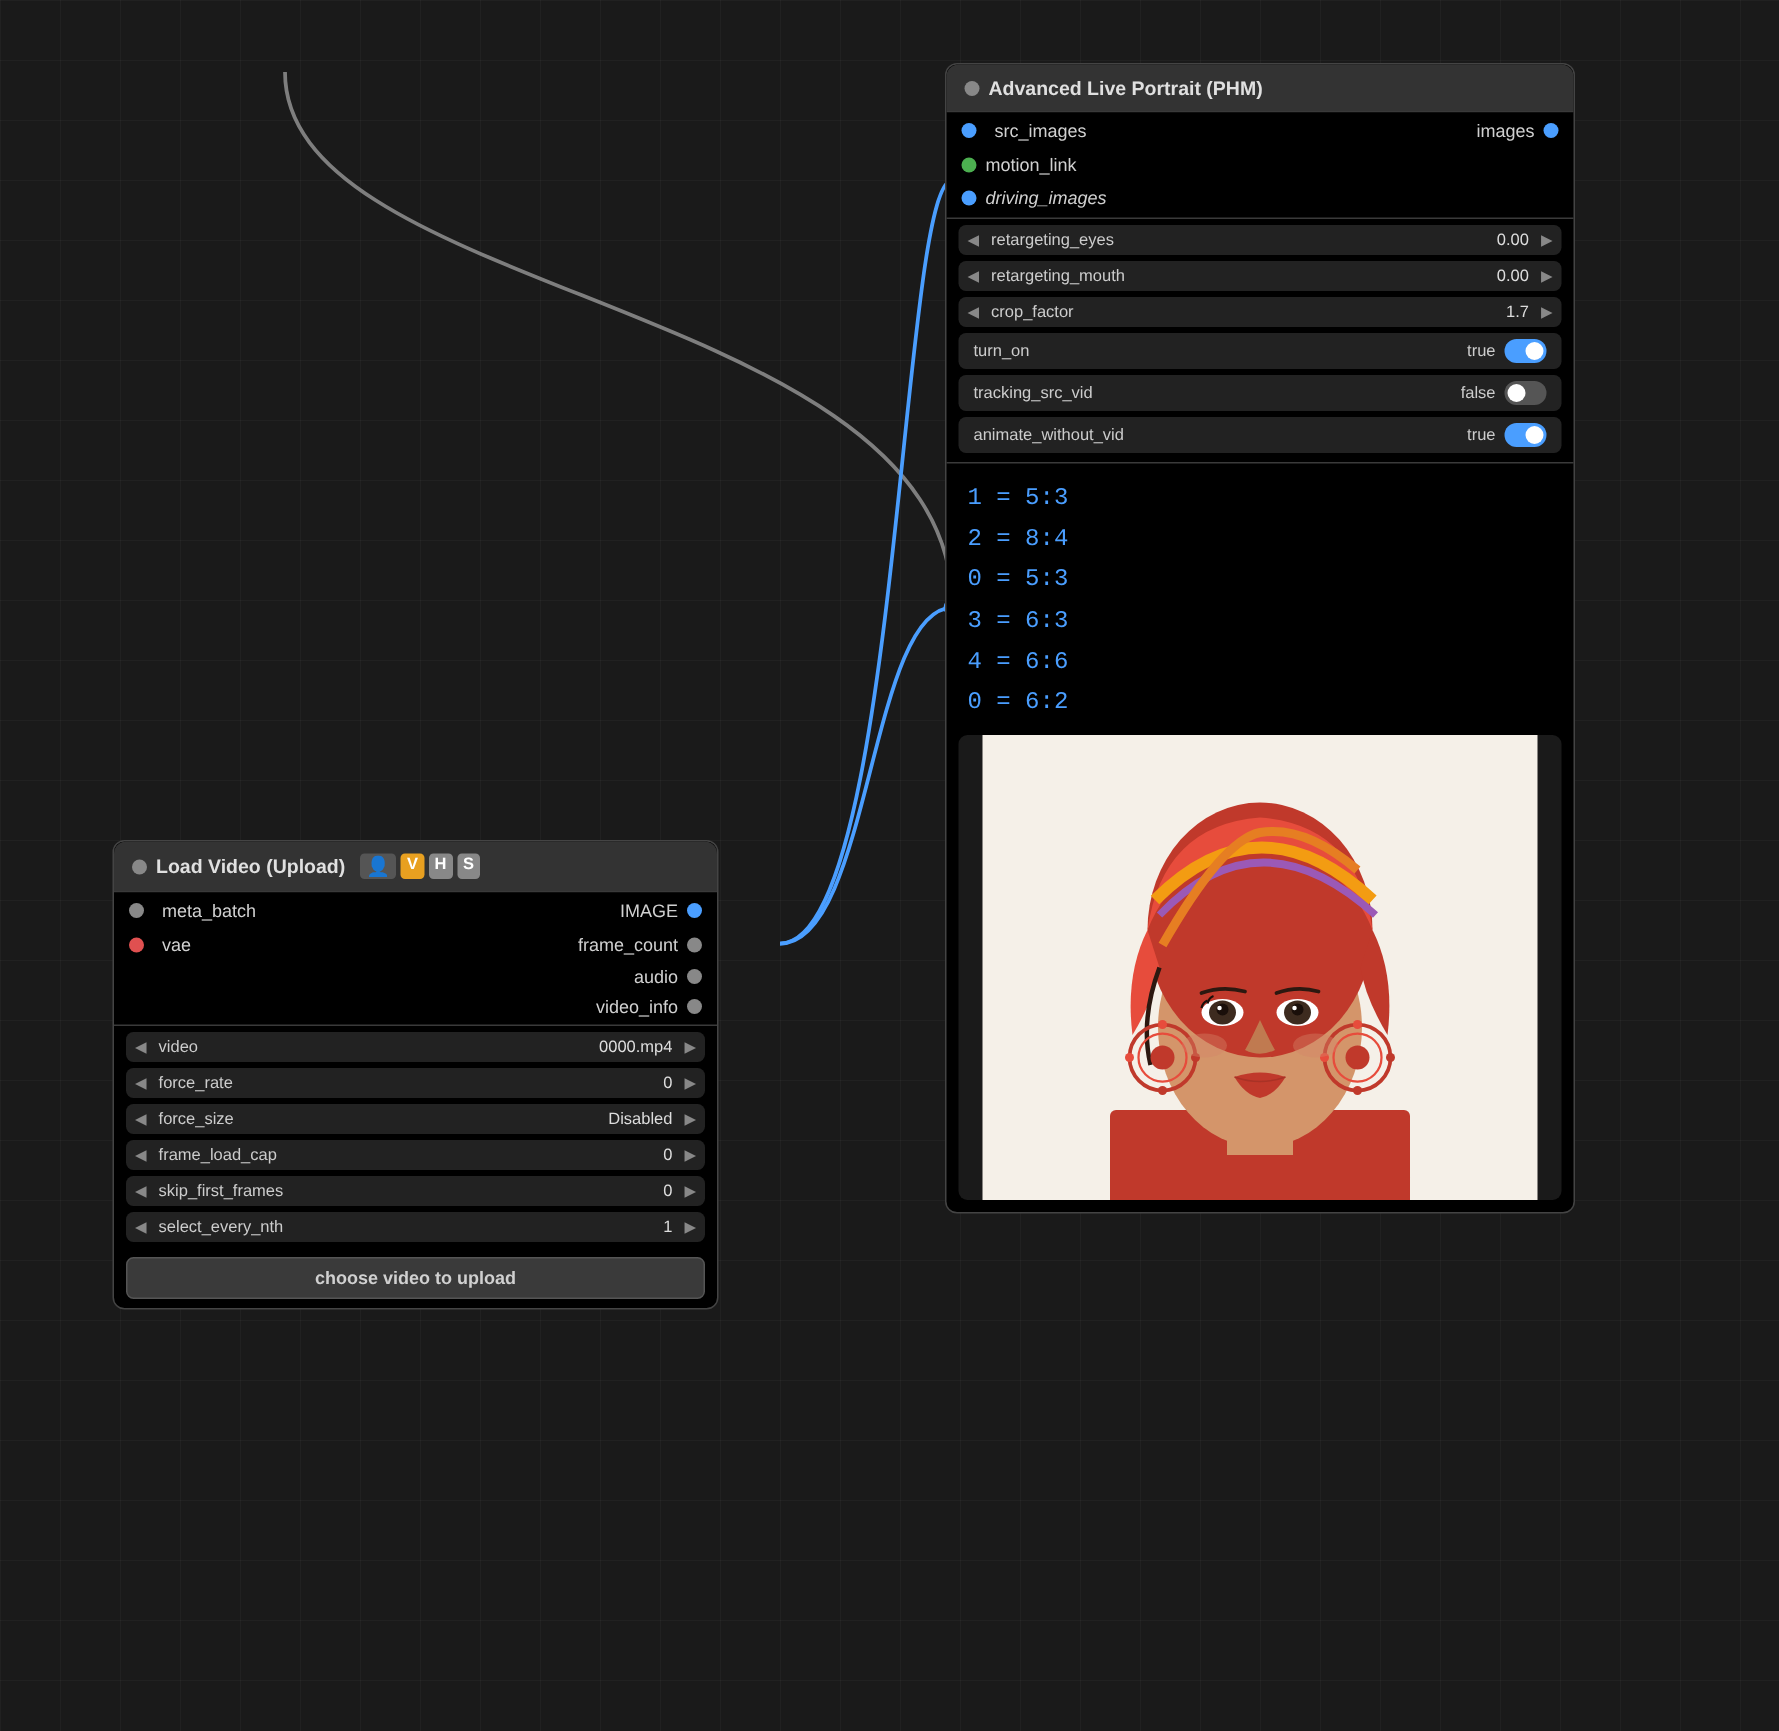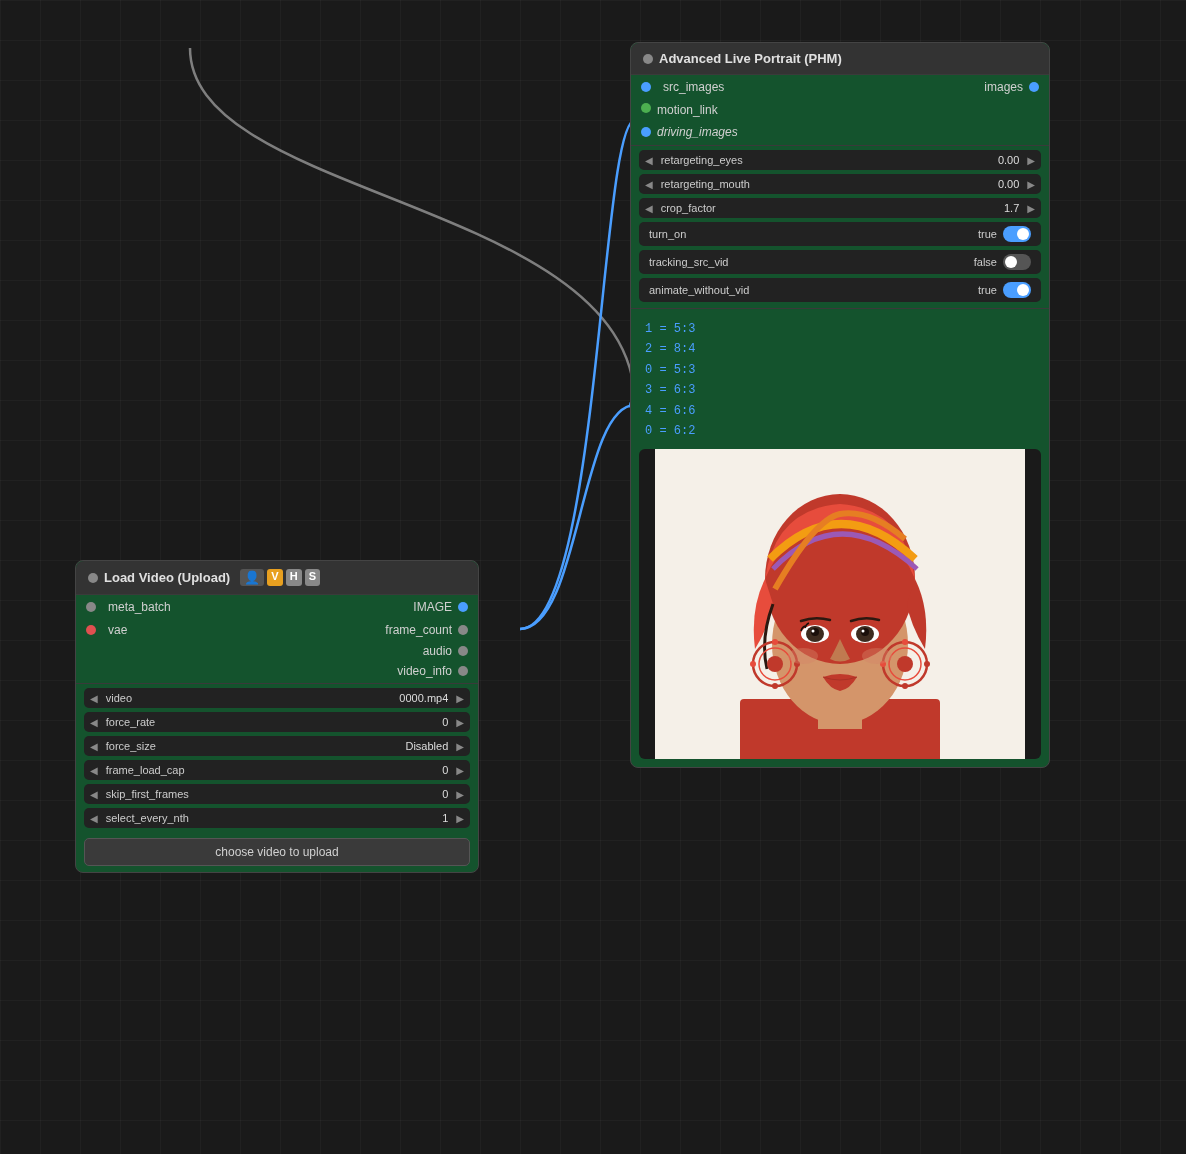--- a/index.html
+++ b/index.html
@@ -22,21 +22,21 @@
       position: absolute;
       top: 0; left: 0;
       width: 100%; height: 100%;
       pointer-events: none;
       z-index: 0;
     }
 
     
     .node {
       position: absolute;
-      background: #14532d;
+      background: #000000;
       border-radius: 8px;
       border: 1px solid #444;
       z-index: 10;
       min-width: 200px;
     }
 
     .node-header {
       display: flex;
       align-items: center;
       gap: 6px;
@@ -185,28 +185,29 @@
       margin: 6px 8px;
       background: #3a3a3a;
       border: 1px solid #555;
       border-radius: 5px;
       color: #d0d0d0;
       font-size: 12px;
       padding: 6px 10px;
       text-align: center;
       cursor: pointer;
       width: calc(100% - 16px);
+      font-weight: bold;
     }
 
     
     .text-display {
       padding: 8px 14px;
       color: #4a9eff;
       font-family: 'Courier New', monospace;
-      font-size: 12px;
+      font-size: 16px;
       line-height: 1.7;
     }
 
     
     .portrait-area {
       margin: 0 8px 8px 8px;
       border-radius: 6px;
       overflow: hidden;
       height: 310px;
       background: #1a1a1a;
@@ -366,21 +367,21 @@
     <div style="display:flex;align-items:center;gap:6px;">
       <div class="port-dot dot-blue"></div>
       <span class="port-label">src_images</span>
     </div>
     <div style="display:flex;align-items:center;gap:6px;">
       <span class="port-label">images</span>
       <div class="port-dot dot-blue"></div>
     </div>
   </div>
 
-  <div style="display:flex; align-items:flex-start; padding: 4px 10px;">
+  <div style="display:flex; align-items:center; padding: 4px 10px;">
     <div class="port-dot dot-green"></div>
     <span class="port-label">motion_link</span>
   </div>
 
   <div style="display:flex; align-items:center; padding: 4px 10px; font-style: italic;">
     <div class="port-dot dot-blue"></div>
     <span class="port-label">driving_images</span>
   </div>
 
   <div class="divider"></div>

